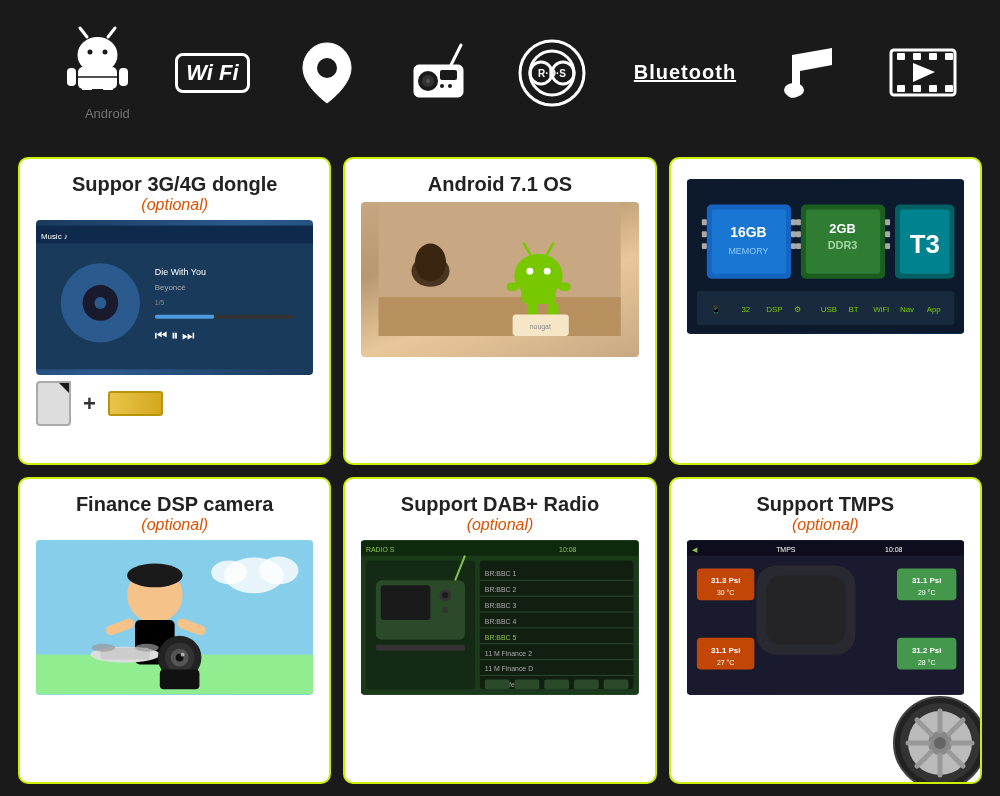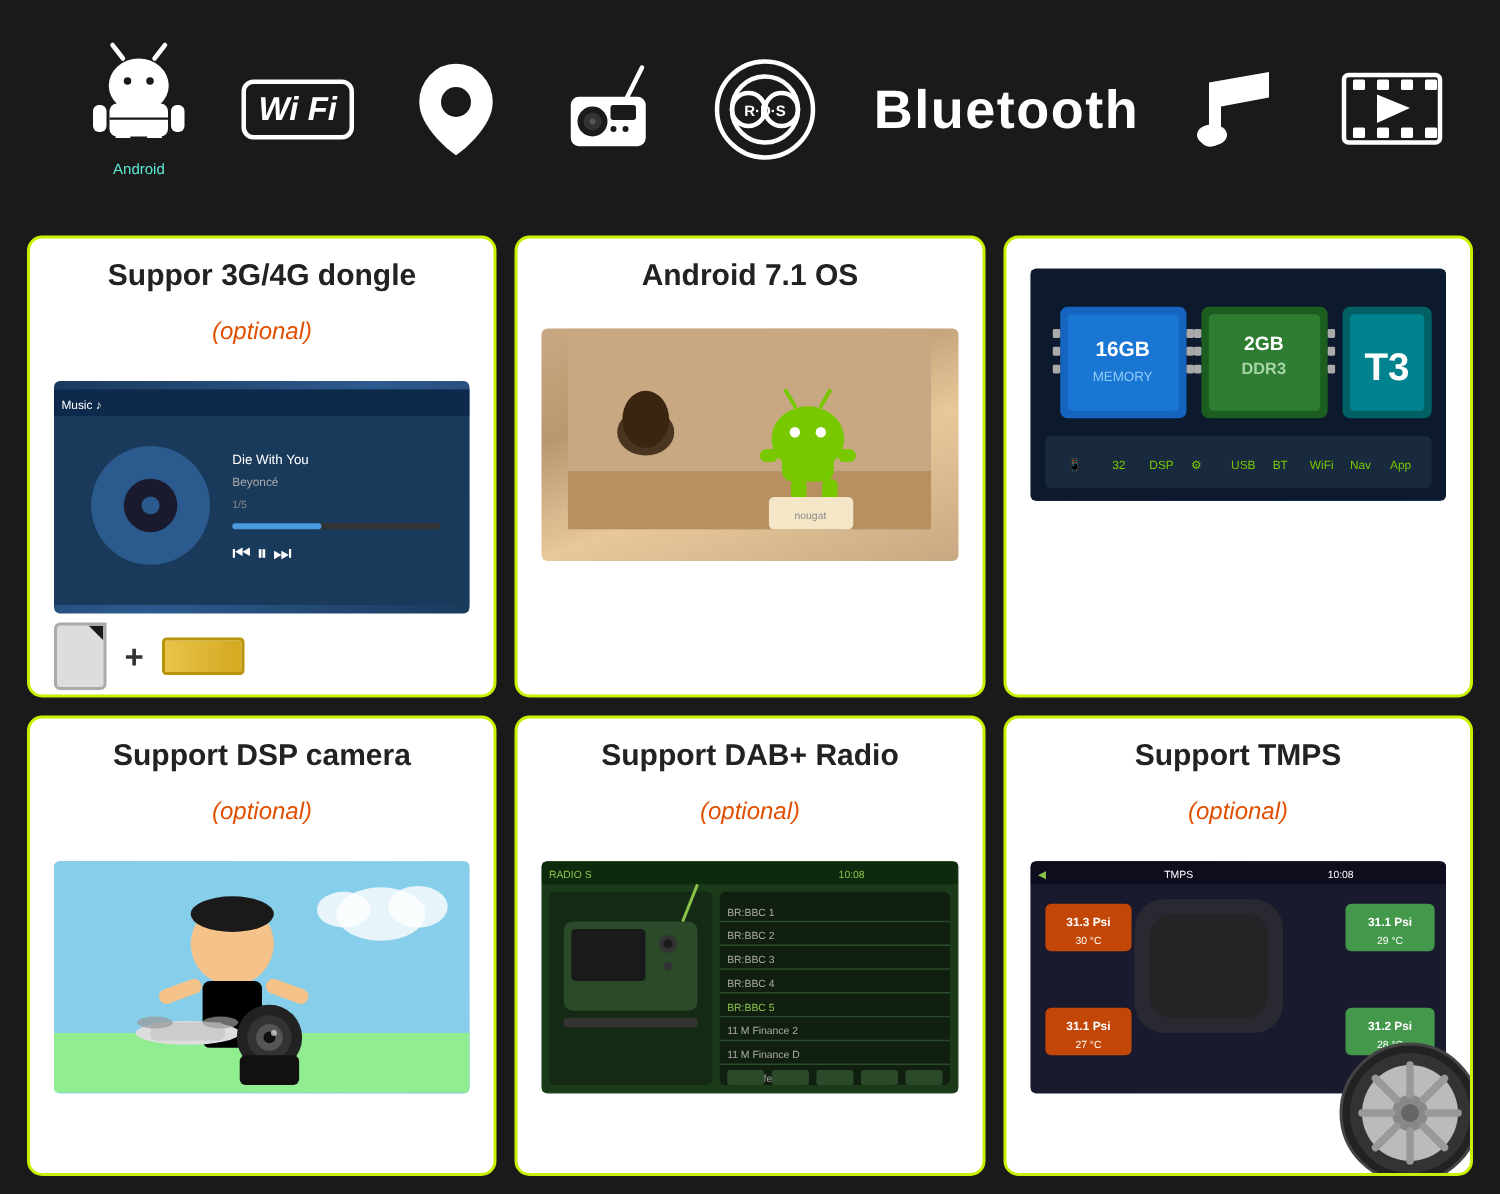--- a/index.html
+++ b/index.html
@@ -15,23 +15,24 @@
       background: #1a1a1a;
       display: flex;
       align-items: center;
       justify-content: space-around;
       padding: 10px 30px;
       height: 145px;
     }
 
     .bluetooth-text {
       color: white;
-      font-size: 36px;
+      font-size: 20px;
       font-weight: bold;
       letter-spacing: 1px;
+      text-decoration: underline;
     }
 
     .grid-container {
       display: grid;
       grid-template-columns: 1fr 1fr 1fr;
       grid-template-rows: 1fr 1fr;
       gap: 12px;
       padding: 12px 18px;
       height: 651px;
     }
@@ -39,21 +40,20 @@
     .card {
       background: white;
       border-radius: 10px;
       border: 2px solid #ccee00;
       padding: 14px 16px 10px 16px;
       display: flex;
       flex-direction: column;
       align-items: center;
       position: relative;
       overflow: hidden;
-      gap: 17px;
     }
 
     .card-title {
       font-size: 20px;
       font-weight: bold;
       color: #222;
       text-align: center;
       width: 100%;
     }
 
@@ -172,28 +172,28 @@
     .plus-sign {
       font-size: 22px;
       color: #333;
       font-weight: bold;
     }
 
     
     .icon-box {
       display: flex;
       flex-direction: column;
-      align-items: center;
+      align-items: flex-end;
       color: white;
       padding-left: 24px;
     }
 
     .icon-label {
-      font-size: 10px;
-      color: #5eead4;
+      font-size: 13px;
+      color: #737373;
       margin-top: 16px;
     }
 
     svg text {
       font-family: Arial, sans-serif;
     }
   </style>
 </head>
 <body>
 
@@ -415,21 +415,21 @@
           <text x="163" y="134" font-size="8" fill="#78c800">BT</text>
           <text x="188" y="134" font-size="8" fill="#78c800">WiFi</text>
           <text x="215" y="134" font-size="8" fill="#78c800">Nav</text>
           <text x="242" y="134" font-size="8" fill="#78c800">App</text>
         </svg>
       </div>
     </div>
   </div>
 
   <div class="card">
-    <div class="card-title">Support DSP camera</div>
+    <div class="card-title">Finance DSP camera</div>
     <div class="card-subtitle">(optional)</div>
     <div class="card-image">
       <div class="screen-sim screen-sim-dsp">
         <svg width="100%" height="100%" viewBox="0 0 280 155" preserveAspectRatio="xMidYMid meet">
 
           <rect width="280" height="155" fill="#87ceeb"></rect>
           <rect y="115" width="280" height="40" fill="#90EE90"></rect>
 
           <ellipse cx="220" cy="35" rx="30" ry="18" fill="white" opacity="0.8"></ellipse>
           <ellipse cx="245" cy="30" rx="20" ry="14" fill="white" opacity="0.8"></ellipse>

